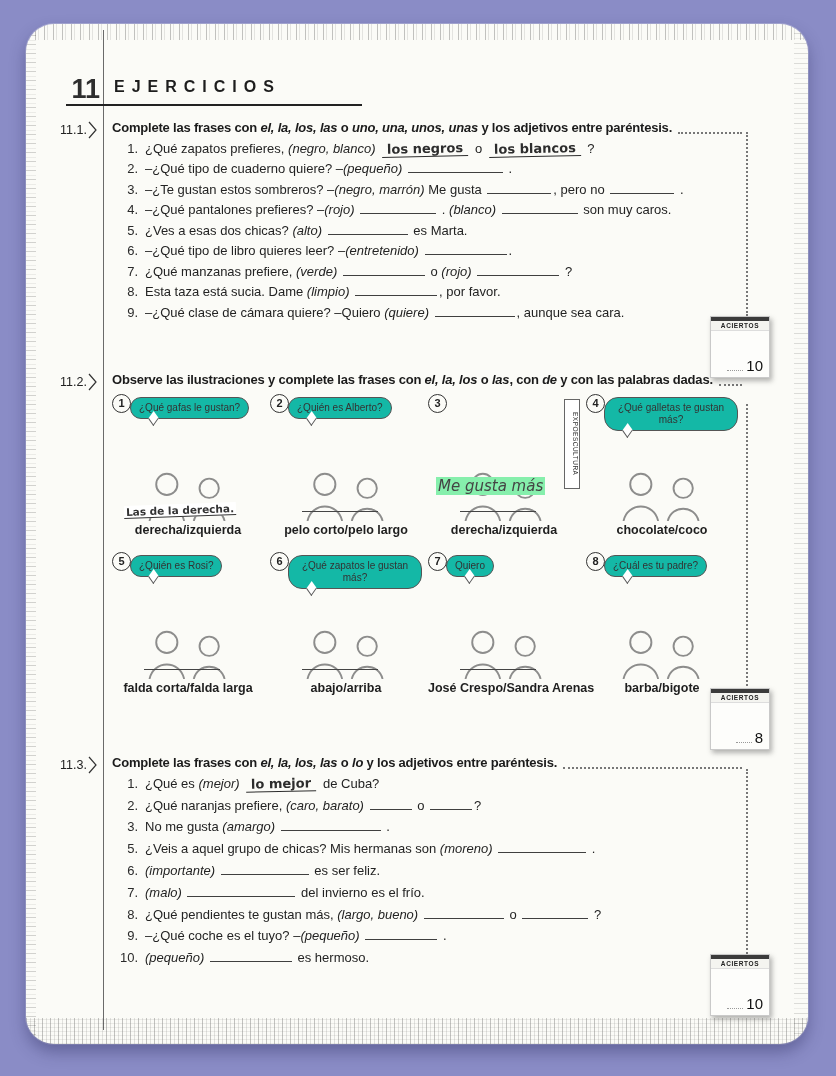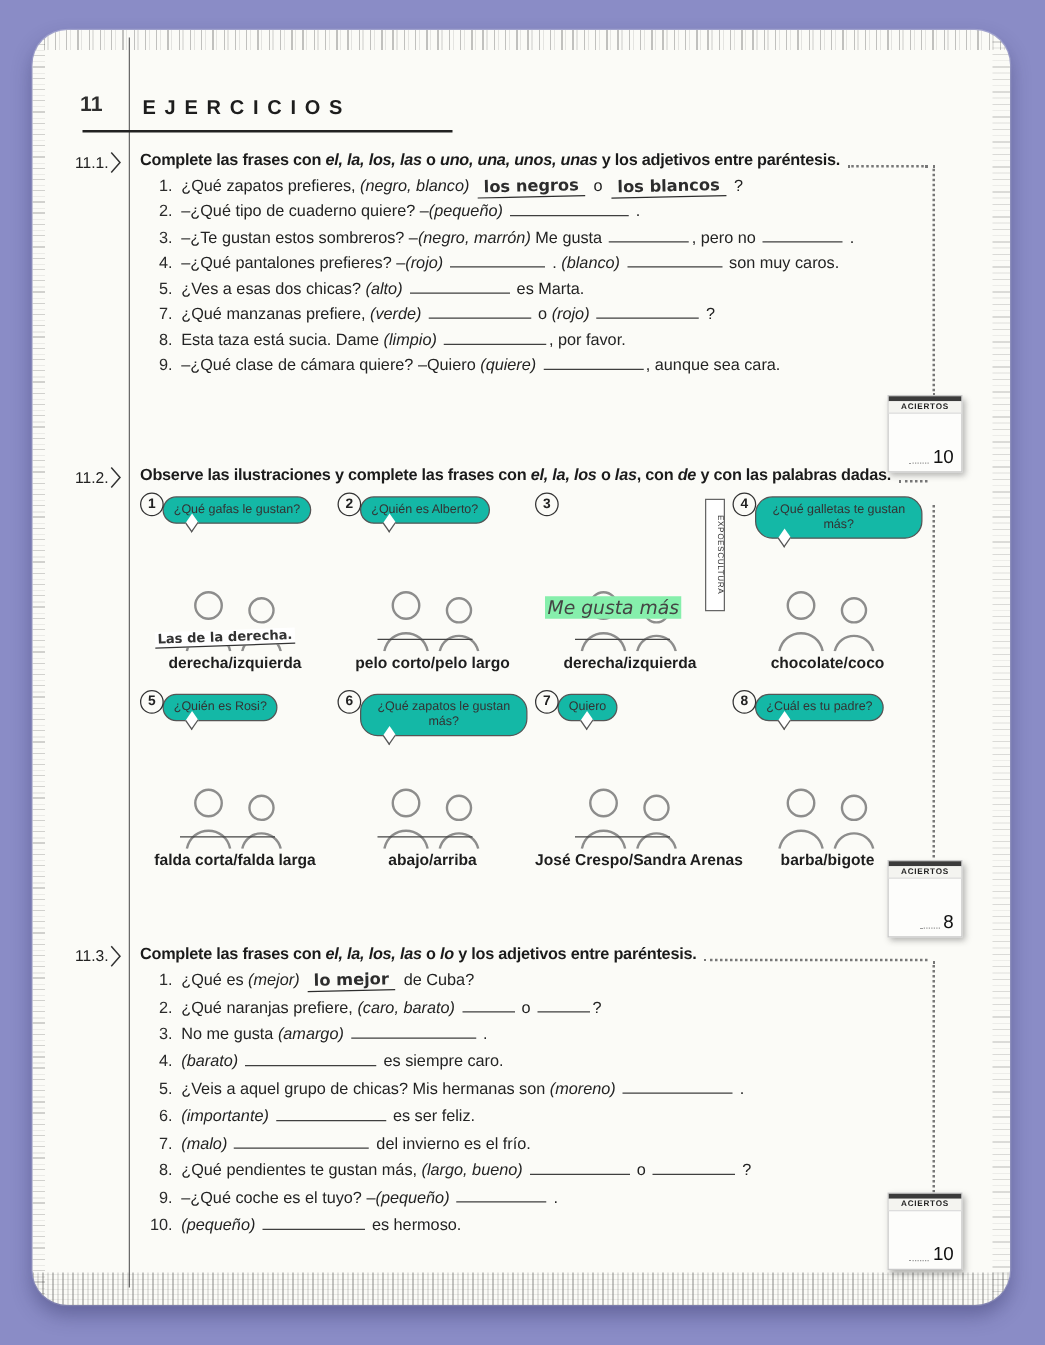--- a/index.html
+++ b/index.html
@@ -20,22 +20,22 @@
   .gr-bottom{left:0;right:0;bottom:0;height:26px;opacity:.55;
     background:repeating-linear-gradient(90deg,rgba(20,20,20,.45) 0 1px,transparent 1px 4px,rgba(20,20,20,.2) 4px 5px,transparent 5px 8px),
                repeating-linear-gradient(0deg,rgba(0,0,0,.12) 0 1px,transparent 1px 4px);}
   .gr-left{top:0;bottom:0;left:0;width:10px;opacity:.45;
     background:repeating-linear-gradient(0deg,rgba(20,20,20,.4) 0 1px,transparent 1px 4px,rgba(20,20,20,.15) 4px 5px,transparent 5px 9px);}
   .gr-right{top:0;bottom:0;right:0;width:14px;opacity:.4;
     background:repeating-linear-gradient(0deg,rgba(20,20,20,.35) 0 1px,transparent 1px 5px,rgba(20,20,20,.15) 5px 6px,transparent 6px 10px);}
 
   .vrule{position:absolute;left:77px;top:6px;bottom:14px;width:1px;background:#6a6a6a;}
 
-  .unit-num{position:absolute;left:38px;top:50px;width:36px;text-align:left;
-    font-size:17px;font-weight:bold;color:#2e2e2e;}
+  .unit-num{position:absolute;left:38px;top:50px;width:36px;text-align:right;
+    font-size:27px;font-weight:bold;color:#2e2e2e;}
   .unit-title{position:absolute;left:88px;top:54px;font-size:16px;font-weight:bold;
     letter-spacing:7px;color:#1d1d1d;}
   .unit-underline{position:absolute;left:40px;top:80px;width:296px;height:2px;background:#222;}
 
   .exercise{position:absolute;left:86px;width:630px;}
   #ex1{top:96px;height:240px;}
   #ex2{top:348px;height:352px;}
   #ex3{top:731px;height:246px;}
 
   .ex-label{position:absolute;top:1px;left:-52px;display:flex;align-items:center;gap:1px;
@@ -119,20 +119,21 @@
     <div class="ex-heading nowrap">
       <span class="heading-text"><span>Complete las frases con </span><span class="it">el, la, los, las</span><span> o </span><span class="it">uno, una, unos, unas</span><span> y los adjetivos entre paréntesis.</span></span>
       <span class="leader"></span>
     </div>
     <div class="items">
         <div class="item"><span class="item-num">1.</span><span class="item-text"><span>¿Qué zapatos prefieres, </span><span class="it">(negro, blanco)</span><span> </span><span class="answer">los negros</span><span> o </span><span class="answer">los blancos</span><span> ?</span></span></div>
         <div class="item"><span class="item-num">2.</span><span class="item-text"><span>–¿Qué tipo de cuaderno quiere? –</span><span class="it">(pequeño)</span><span> </span><span class="blank" style="width: 95px;"></span><span> .</span></span></div>
         <div class="item"><span class="item-num">3.</span><span class="item-text"><span>–¿Te gustan estos sombreros? –</span><span class="it">(negro, marrón)</span><span> Me gusta </span><span class="blank" style="width: 64px;"></span><span>, pero no </span><span class="blank" style="width: 64px;"></span><span> .</span></span></div>
         <div class="item"><span class="item-num">4.</span><span class="item-text"><span>–¿Qué pantalones prefieres? –</span><span class="it">(rojo)</span><span> </span><span class="blank" style="width: 76px;"></span><span> . </span><span class="it">(blanco)</span><span> </span><span class="blank" style="width: 76px;"></span><span> son muy caros.</span></span></div>
         <div class="item"><span class="item-num">5.</span><span class="item-text"><span>¿Ves a esas dos chicas? </span><span class="it">(alto)</span><span> </span><span class="blank" style="width: 80px;"></span><span> es Marta.</span></span></div>
+        <div class="item"><span class="item-num">6.</span><span class="item-text"><span>–¿Qué tipo de libro quieres leer? –</span><span class="it">(entretenido)</span><span> </span><span class="blank" style="width: 82px;"></span><span>.</span></span></div>
         <div class="item"><span class="item-num">7.</span><span class="item-text"><span>¿Qué manzanas prefiere, </span><span class="it">(verde)</span><span> </span><span class="blank" style="width: 82px;"></span><span> o </span><span class="it">(rojo)</span><span> </span><span class="blank" style="width: 82px;"></span><span> ?</span></span></div>
         <div class="item"><span class="item-num">8.</span><span class="item-text"><span>Esta taza está sucia. Dame </span><span class="it">(limpio)</span><span> </span><span class="blank" style="width: 82px;"></span><span>, por favor.</span></span></div>
         <div class="item"><span class="item-num">9.</span><span class="item-text"><span>–¿Qué clase de cámara quiere? –Quiero </span><span class="it">(quiere)</span><span> </span><span class="blank" style="width: 80px;"></span><span>, aunque sea cara.</span></span></div>
       </div>
     <div class="dotted-right"></div>
   </section>
 
   <section class="exercise" id="ex2">
     <div class="ex-label">
       <span>11.2.</span>
@@ -284,21 +285,20 @@
         </svg>
     </div>
     <div class="ex-heading nowrap">
       <span class="heading-text"><span>Complete las frases con </span><span class="it">el, la, los, las</span><span> o </span><span class="it">lo</span><span> y los adjetivos entre paréntesis.</span></span>
       <span class="leader"></span>
     </div>
     <div class="items">
         <div class="item"><span class="item-num">1.</span><span class="item-text"><span>¿Qué es </span><span class="it">(mejor)</span><span> </span><span class="answer">lo mejor</span><span> de Cuba?</span></span></div>
         <div class="item"><span class="item-num">2.</span><span class="item-text"><span>¿Qué naranjas prefiere, </span><span class="it">(caro, barato)</span><span> </span><span class="blank" style="width: 42px;"></span><span> o </span><span class="blank" style="width: 42px;"></span><span>?</span></span></div>
         <div class="item"><span class="item-num">3.</span><span class="item-text"><span>No me gusta </span><span class="it">(amargo)</span><span> </span><span class="blank" style="width: 100px;"></span><span> .</span></span></div>
-        <div class="item"><span class="item-num">4.</span><span class="item-text"><span class="it">(barato)</span><span> </span><span class="blank" style="width: 105px;"></span><span> es siempre caro.</span></span></div>
         <div class="item"><span class="item-num">5.</span><span class="item-text"><span>¿Veis a aquel grupo de chicas? Mis hermanas son </span><span class="it">(moreno)</span><span> </span><span class="blank" style="width: 88px;"></span><span> .</span></span></div>
         <div class="item"><span class="item-num">6.</span><span class="item-text"><span class="it">(importante)</span><span> </span><span class="blank" style="width: 88px;"></span><span> es ser feliz.</span></span></div>
         <div class="item"><span class="item-num">7.</span><span class="item-text"><span class="it">(malo)</span><span> </span><span class="blank" style="width: 108px;"></span><span> del invierno es el frío.</span></span></div>
         <div class="item"><span class="item-num">8.</span><span class="item-text"><span>¿Qué pendientes te gustan más, </span><span class="it">(largo, bueno)</span><span> </span><span class="blank" style="width: 80px;"></span><span> o </span><span class="blank" style="width: 66px;"></span><span> ?</span></span></div>
         <div class="item"><span class="item-num">9.</span><span class="item-text"><span>–¿Qué coche es el tuyo? –</span><span class="it">(pequeño)</span><span> </span><span class="blank" style="width: 72px;"></span><span> .</span></span></div>
         <div class="item"><span class="item-num">10.</span><span class="item-text"><span class="it">(pequeño)</span><span> </span><span class="blank" style="width: 82px;"></span><span> es hermoso.</span></span></div>
       </div>
     <div class="dotted-right"></div>
   </section>
 

